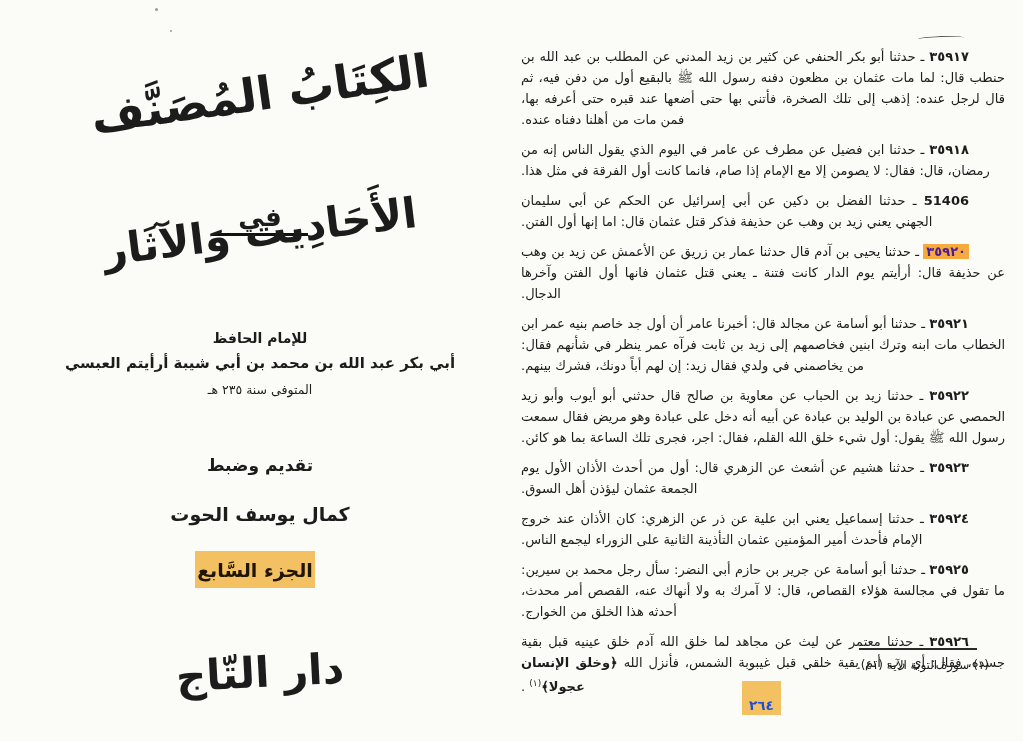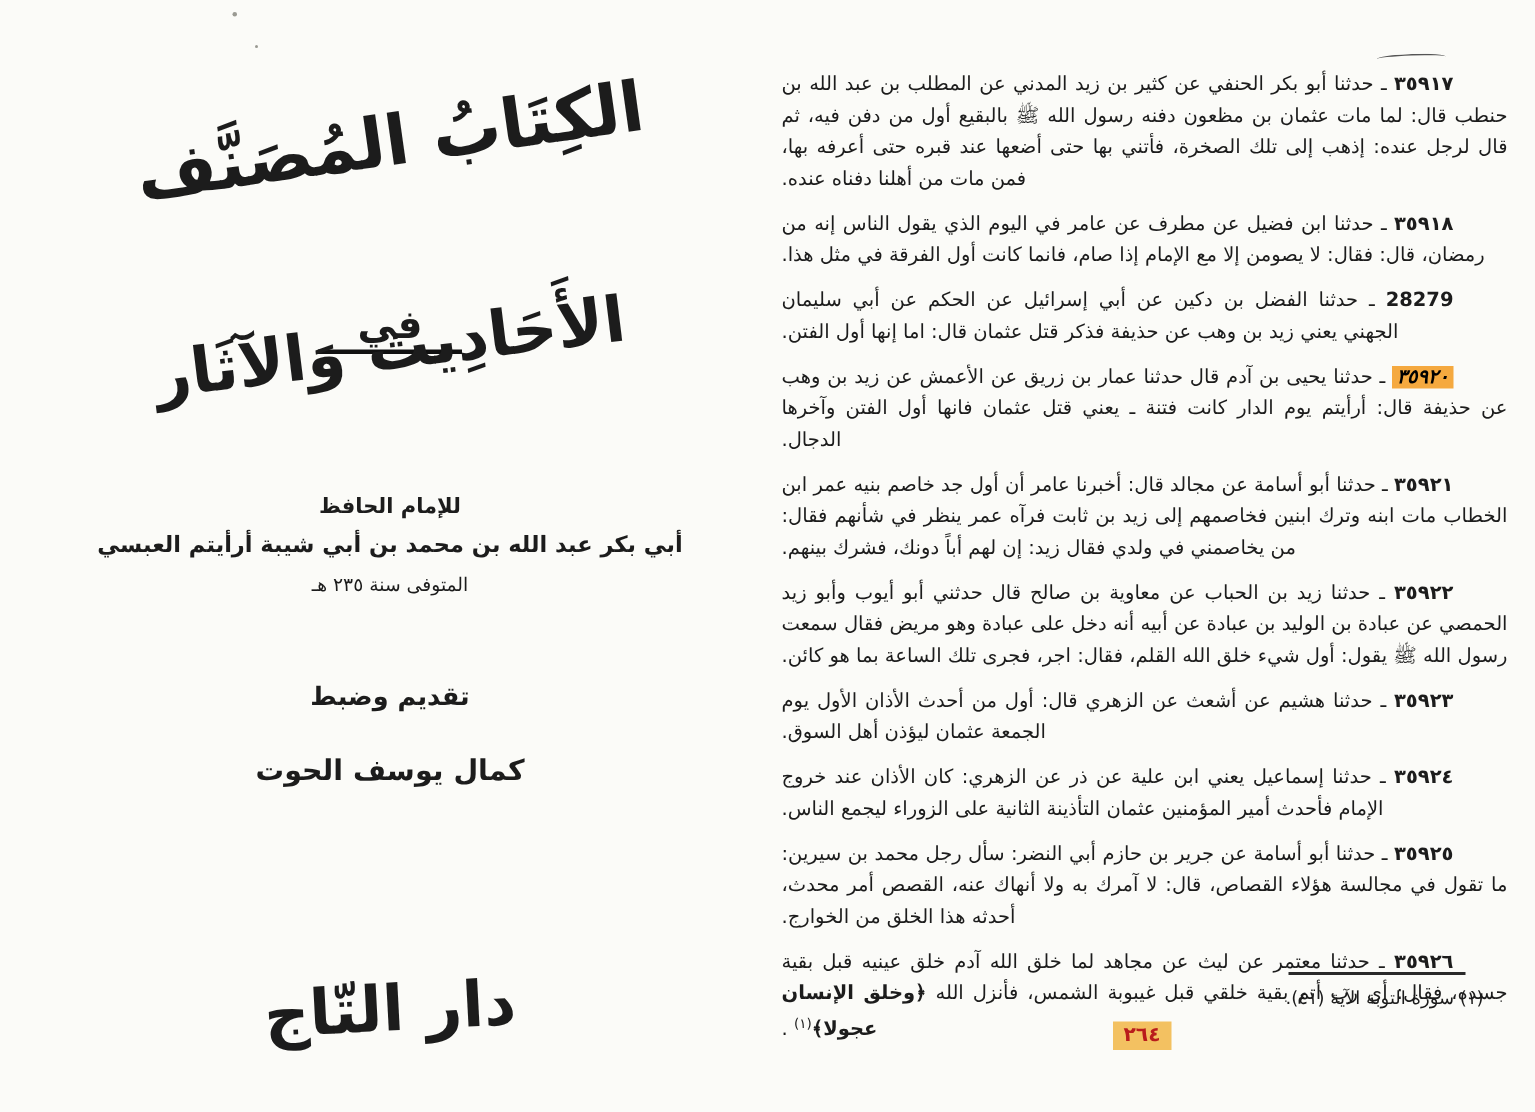--- a/index.html
+++ b/index.html
@@ -32,32 +32,32 @@
   .publisher{position:absolute;top:648px;left:0;width:100%;text-align:center;
     font-size:42px;font-weight:bold;transform:rotate(-3deg);}
   
   .text-page{
     position:absolute;left:505px;top:46px;width:500px;
     direction:rtl;text-align:justify;text-align-last:left;
     font-size:13px;line-height:21px;
   }
   .text-page p{margin:0 0 9px 16px;text-indent:36px;}
   .entry-number{font-weight:bold;}
-  .entry-number.hl{background:#f5a93f;color:#000000;padding:0 3px;font-style:italic;}
+  .entry-number.hl{background:#f5a93f;color:#4c1d95;padding:0 3px;}
   .quran{font-weight:bold;}
   .fn-mark{font-size:9px;vertical-align:super;}
   .stray-mark{position:absolute;left:918px;top:36px;width:46px;height:4px;
     border-top:1.5px solid #555;border-radius:50%;transform:rotate(-2deg);}
   .footnote-area{position:absolute;left:505px;top:648px;width:500px;direction:rtl;}
   .footnote-rule{width:118px;border-top:2px solid #2a2a2a;margin:0 0 8px auto;
     margin-right:28px;margin-left:auto;}
   .footnote-text{font-size:12px;text-align:right;padding-right:16px;}
   .page-number-badge{
-    position:absolute;left:742px;top:681px;padding:1px 7px 2px;
-    font-size:13.5px;font-weight:bold;color:#b91c1c;
+    position:absolute;left:742px;top:681px;padding:16px 7px 2px;
+    font-size:13.5px;font-weight:bold;color:#1d4ed8;
   }
 </style>
 </head>
 <body style="background: rgb(251, 251, 248);">
 
 <div class="title-page">
   <div class="speck" style="left:95px;top:8px;width:3px;height:3px;"></div>
   <div class="speck" style="left:110px;top:30px;width:2px;height:2px;"></div>
 
   <div class="calli title-l1">الكِتَابُ المُصَنَّف</div>
@@ -70,30 +70,31 @@
     <div class="byline">للإمام الحافظ</div>
     <div class="author-name">أبي بكر عبد الله بن محمد بن أبي شيبة أرأيتم العبسي</div>
     <div class="death-note">المتوفى سنة ٢٣٥ هـ</div>
   </div>
 
   <div class="editor-block">
     <div class="editor-role">تقديم وضبط</div>
     <div class="editor-name">كمال يوسف الحوت</div>
   </div>
 
+  <div class="volume-box" style="background: rgb(243, 193, 97);">الجزء السَّابع</div>
 
   <div class="publisher">دار التّاج</div>
 </div>
 
 <div class="stray-mark"></div>
 
 <div class="text-page" id="entries-container">
     <p><span class="entry-number">٣٥٩١٧</span> ـ <span>حدثنا أبو بكر الحنفي عن كثير بن زيد المدني عن المطلب بن عبد الله بن حنطب قال: لما مات عثمان بن مظعون دفنه رسول الله ﷺ بالبقيع أول من دفن فيه، ثم قال لرجل عنده: إذهب إلى تلك الصخرة، فأتني بها حتى أضعها عند قبره حتى أعرفه بها، فمن مات من أهلنا دفناه عنده.</span></p>
     <p><span class="entry-number">٣٥٩١٨</span> ـ <span>حدثنا ابن فضيل عن مطرف عن عامر في اليوم الذي يقول الناس إنه من رمضان، قال: فقال: لا يصومن إلا مع الإمام إذا صام، فانما كانت أول الفرقة في مثل هذا.</span></p>
-    <p><span class="entry-number">28279</span> ـ <span>حدثنا الفضل بن دكين عن أبي إسرائيل عن الحكم عن أبي سليمان الجهني يعني زيد بن وهب عن حذيفة فذكر قتل عثمان قال: اما إنها أول الفتن.</span></p>
+    <p><span class="entry-number">51406</span> ـ <span>حدثنا الفضل بن دكين عن أبي إسرائيل عن الحكم عن أبي سليمان الجهني يعني زيد بن وهب عن حذيفة فذكر قتل عثمان قال: اما إنها أول الفتن.</span></p>
     <p><span class="entry-number hl">٣٥٩٢٠</span> ـ <span>حدثنا يحيى بن آدم قال حدثنا عمار بن زريق عن الأعمش عن زيد بن وهب عن حذيفة قال: أرأيتم يوم الدار كانت فتنة ـ يعني قتل عثمان فانها أول الفتن وآخرها الدجال.</span></p>
     <p><span class="entry-number">٣٥٩٢١</span> ـ <span>حدثنا أبو أسامة عن مجالد قال: أخبرنا عامر أن أول جد خاصم بنيه عمر ابن الخطاب مات ابنه وترك ابنين فخاصمهم إلى زيد بن ثابت فرآه عمر ينظر في شأنهم فقال: من يخاصمني في ولدي فقال زيد: إن لهم أباً دونك، فشرك بينهم.</span></p>
     <p><span class="entry-number">٣٥٩٢٢</span> ـ <span>حدثنا زيد بن الحباب عن معاوية بن صالح قال حدثني أبو أيوب وأبو زيد الحمصي عن عبادة بن الوليد بن عبادة عن أبيه أنه دخل على عبادة وهو مريض فقال سمعت رسول الله ﷺ يقول: أول شيء خلق الله القلم، فقال: اجر، فجرى تلك الساعة بما هو كائن.</span></p>
     <p><span class="entry-number">٣٥٩٢٣</span> ـ <span>حدثنا هشيم عن أشعث عن الزهري قال: أول من أحدث الأذان الأول يوم الجمعة عثمان ليؤذن أهل السوق.</span></p>
     <p><span class="entry-number">٣٥٩٢٤</span> ـ <span>حدثنا إسماعيل يعني ابن علية عن ذر عن الزهري: كان الأذان عند خروج الإمام فأحدث أمير المؤمنين عثمان التأذينة الثانية على الزوراء ليجمع الناس.</span></p>
     <p><span class="entry-number">٣٥٩٢٥</span> ـ <span>حدثنا أبو أسامة عن جرير بن حازم أبي النضر: سأل رجل محمد بن سيرين: ما تقول في مجالسة هؤلاء القصاص، قال: لا آمرك به ولا أنهاك عنه، القصص أمر محدث، أحدثه هذا الخلق من الخوارج.</span></p>
     <p><span class="entry-number">٣٥٩٢٦</span> ـ <span>حدثنا معتمر عن ليث عن مجاهد لما خلق الله آدم خلق عينيه قبل بقية جسده، فقال: أي رب أتم بقية خلقي قبل غيبوبة الشمس، فأنزل الله </span><span class="quran">﴿وخلق الإنسان عجولا﴾</span><span class="fn-mark">(١)</span><span> .</span></p>
   </div>
 
 <div class="footnote-area">

